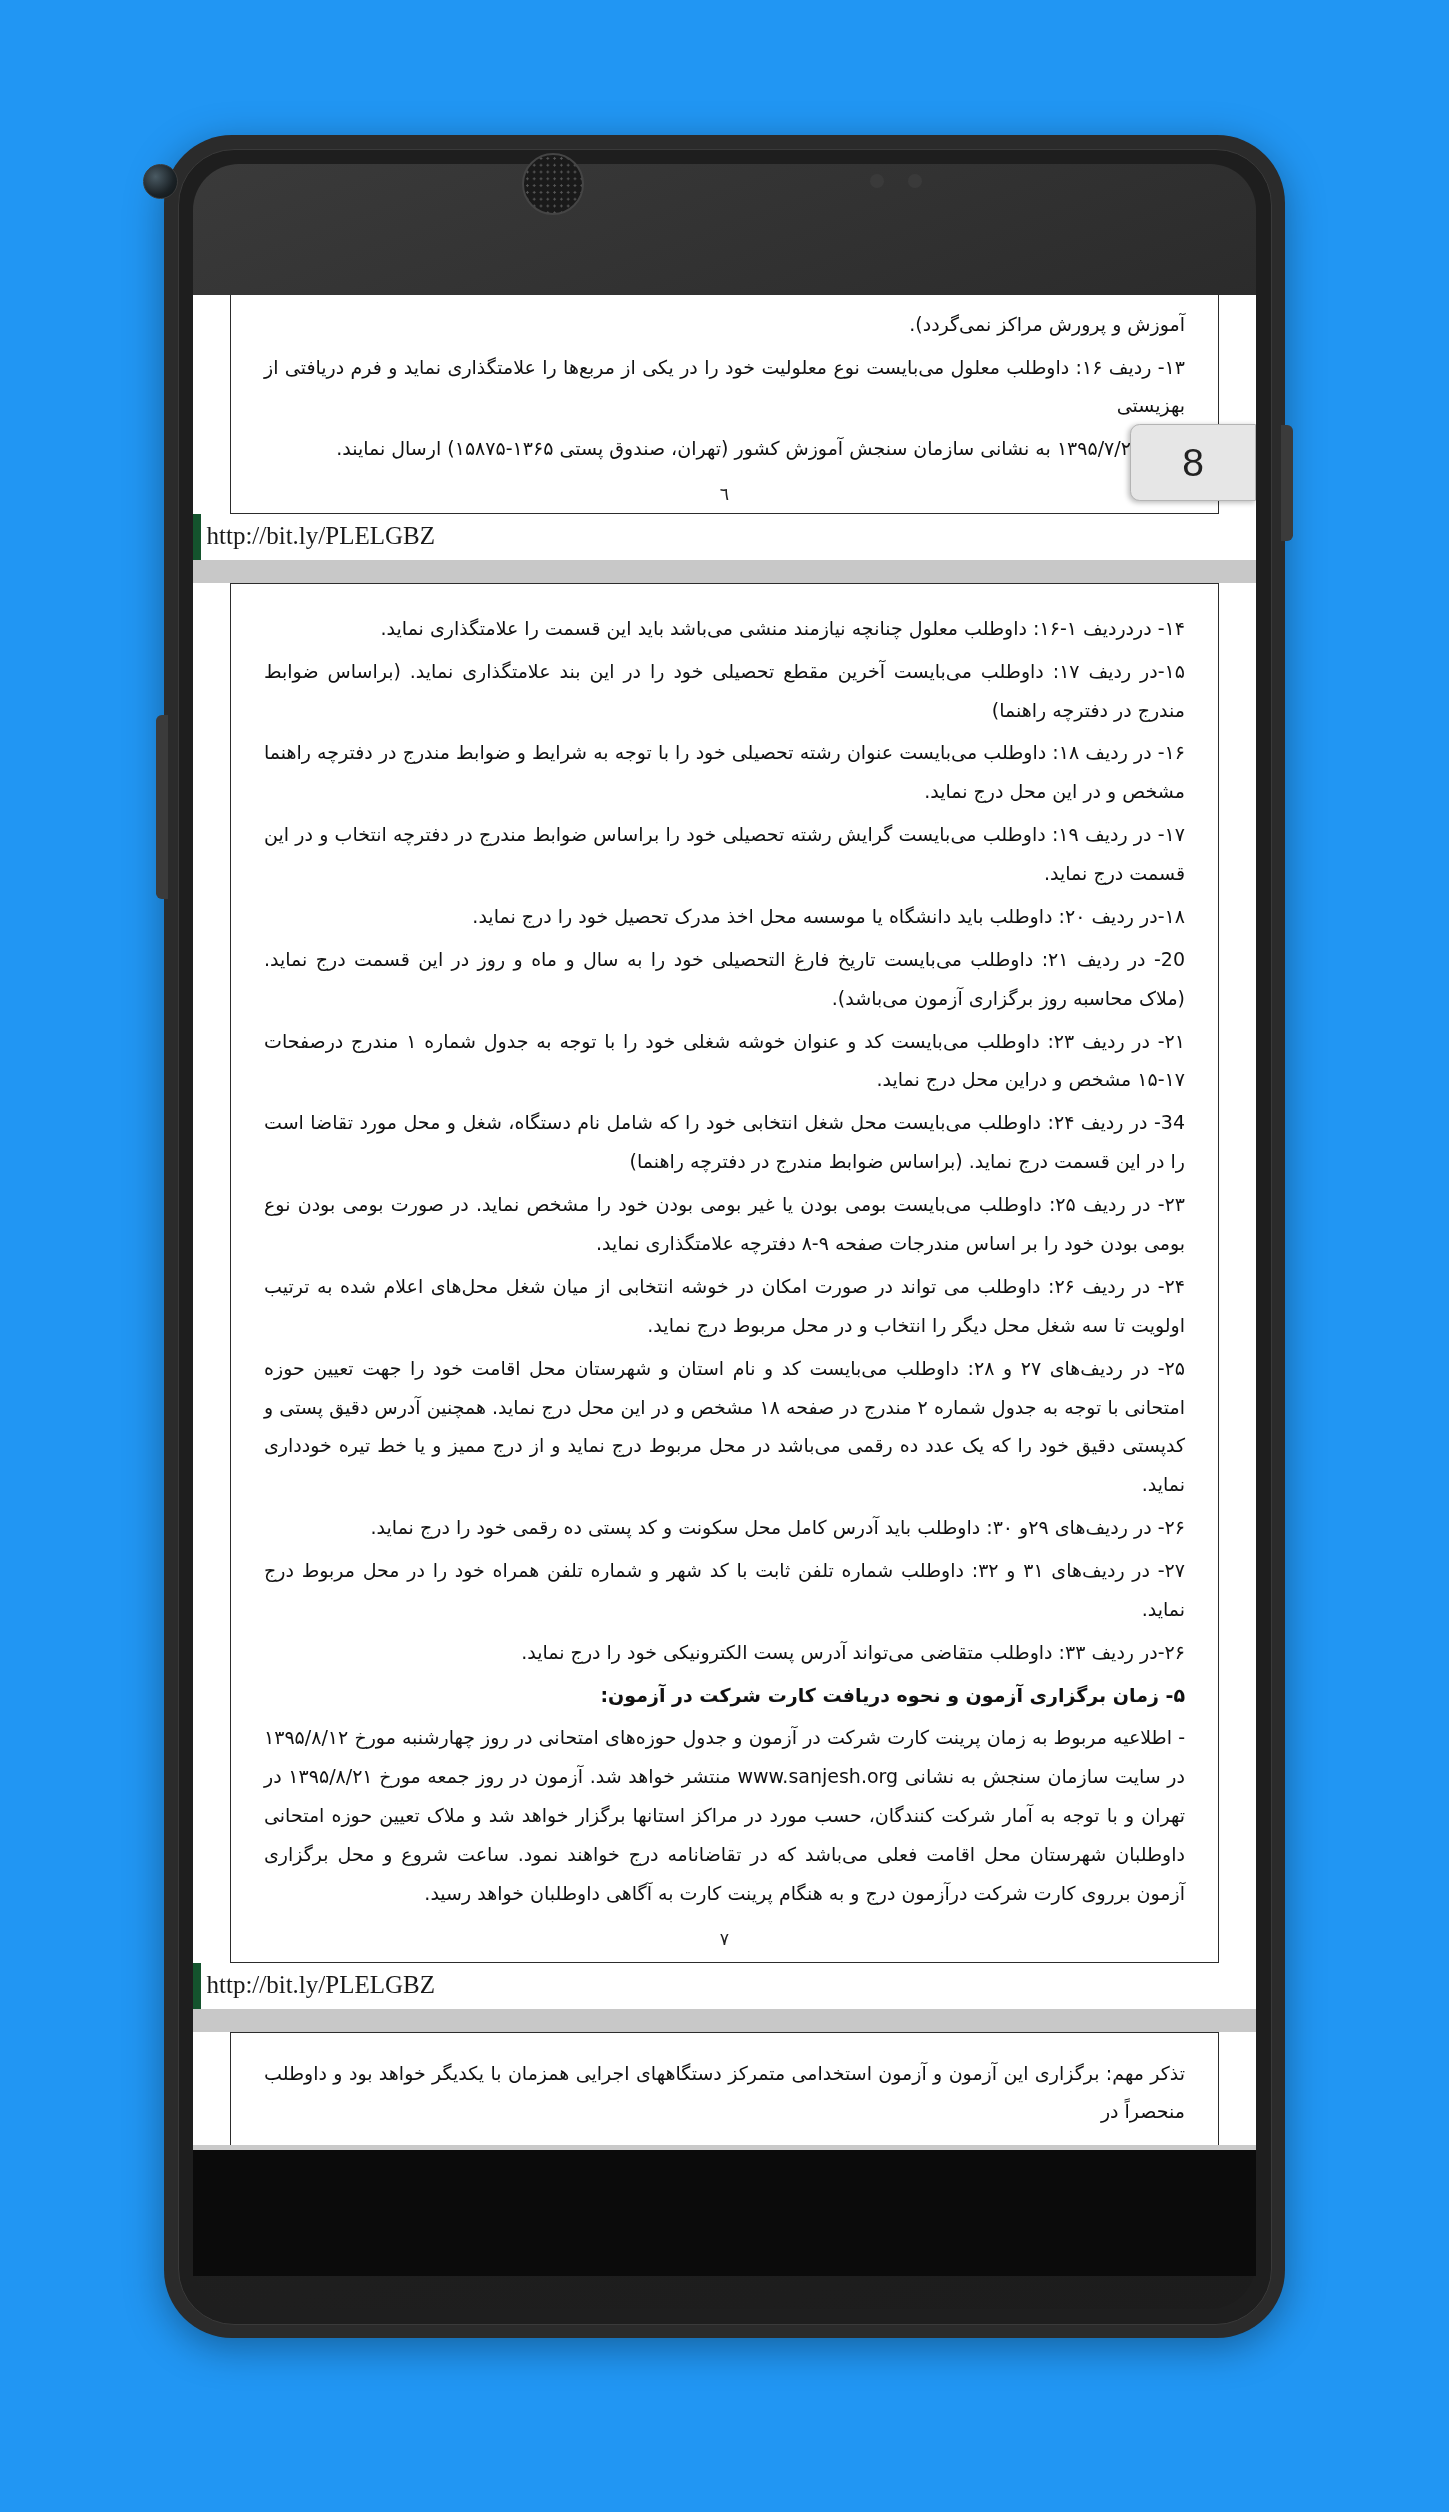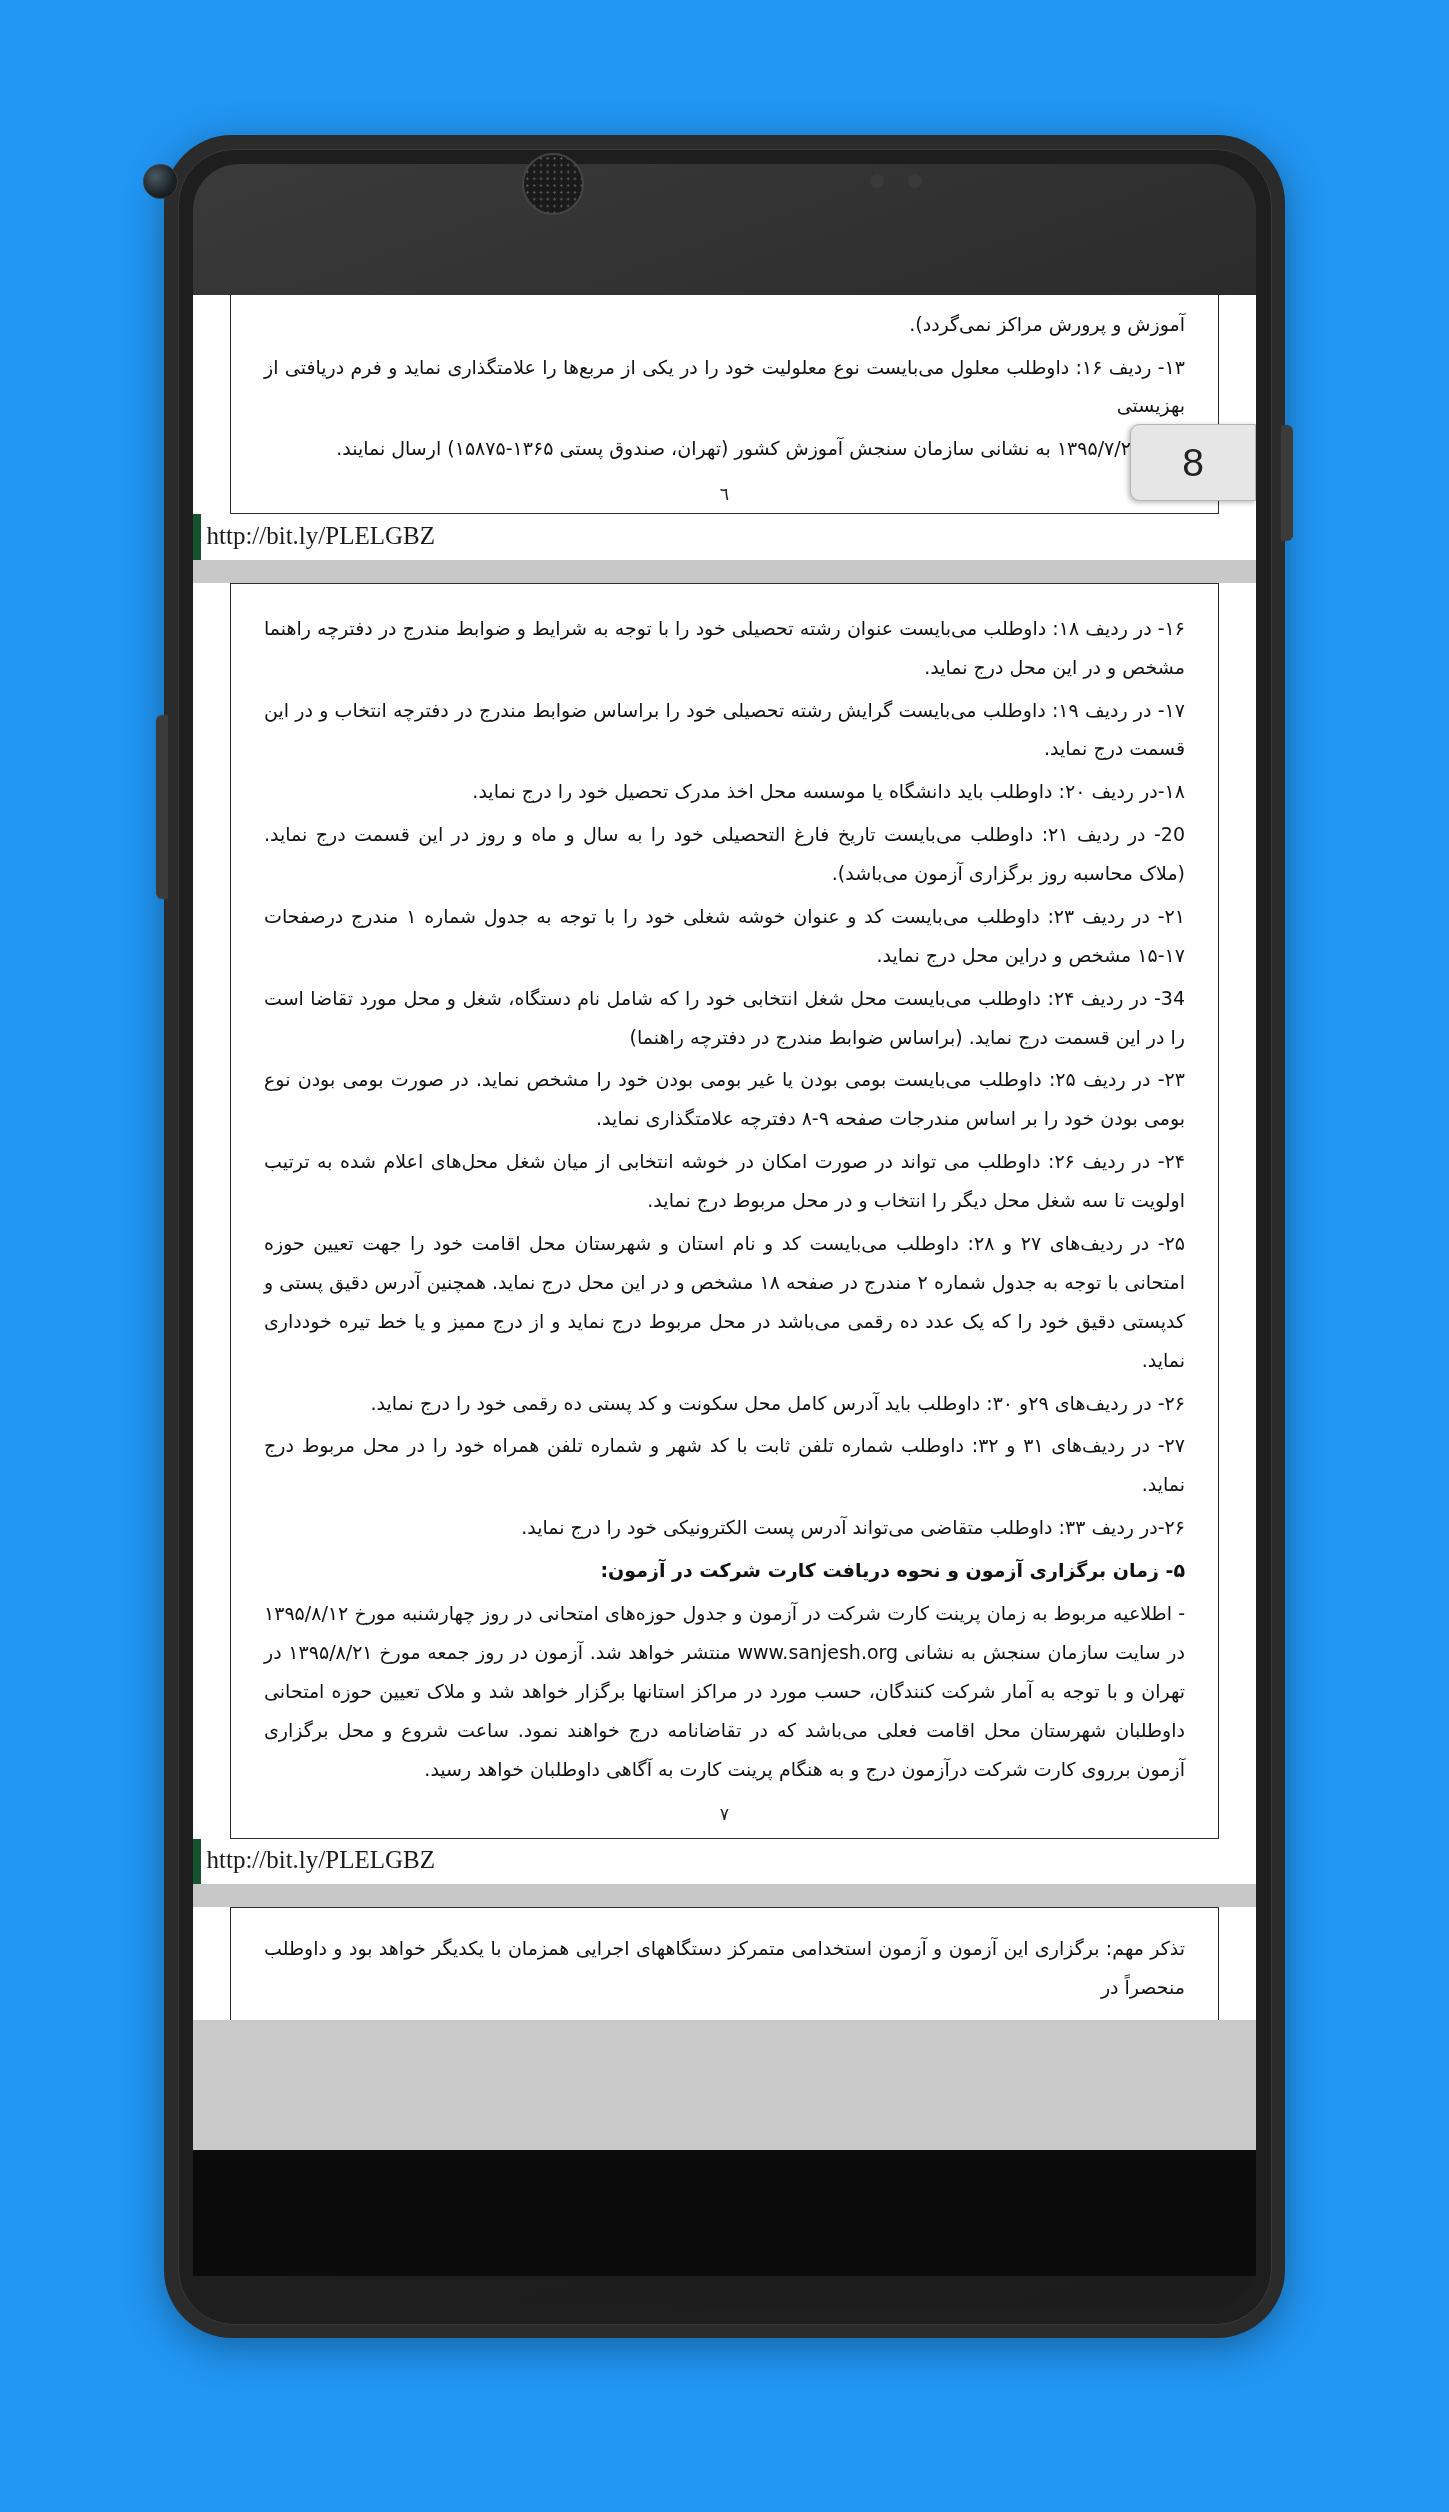--- a/index.html
+++ b/index.html
@@ -251,20 +251,22 @@
     </div>
     <div class="url-strip">
       <div class="url-bar">http://bit.ly/PLELGBZ</div>
     </div>
   </div>
 
   <div class="page-gap"></div>
 
   <div class="doc-page">
     <div class="page-inner">
+      <p class="doc-line">۱۴- دردردیف ۱-۱۶: داوطلب معلول چنانچه نیازمند منشی می‌باشد باید این قسمت را علامتگذاری نماید.</p>
+      <p class="doc-line">۱۵-در ردیف ۱۷: داوطلب می‌بایست آخرین مقطع تحصیلی خود را در این بند علامتگذاری نماید. (براساس ضوابط مندرج در دفترچه راهنما)</p>
       <p class="doc-line">۱۶- در ردیف ۱۸: داوطلب می‌بایست عنوان رشته تحصیلی خود را با توجه به شرایط و ضوابط مندرج در دفترچه راهنما مشخص و در این محل درج نماید.</p>
       <p class="doc-line">۱۷- در ردیف ۱۹: داوطلب می‌بایست گرایش رشته تحصیلی خود را براساس ضوابط مندرج در دفترچه انتخاب و در این قسمت درج نماید.</p>
       <p class="doc-line">۱۸-در ردیف ۲۰: داوطلب باید دانشگاه یا موسسه محل اخذ مدرک تحصیل خود را درج نماید.</p>
       <p class="doc-line">20- در ردیف ۲۱: داوطلب می‌بایست تاریخ فارغ التحصیلی خود را به سال و ماه و روز در این قسمت درج نماید. (ملاک محاسبه روز برگزاری آزمون می‌باشد).</p>
       <p class="doc-line">۲۱- در ردیف ۲۳: داوطلب می‌بایست کد و عنوان خوشه شغلی خود را با توجه به جدول شماره ۱ مندرج درصفحات ۱۷-۱۵ مشخص و دراین محل درج نماید.</p>
       <p class="doc-line">34- در ردیف ۲۴: داوطلب می‌بایست محل شغل انتخابی خود را که شامل نام دستگاه، شغل و محل مورد تقاضا است را در این قسمت درج نماید. (براساس ضوابط مندرج در دفترچه راهنما)</p>
       <p class="doc-line">۲۳- در ردیف ۲۵: داوطلب می‌بایست بومی بودن یا غیر بومی بودن خود را مشخص نماید. در صورت بومی بودن نوع بومی بودن خود را بر اساس مندرجات صفحه ۹-۸ دفترچه علامتگذاری نماید.</p>
       <p class="doc-line">۲۴- در ردیف ۲۶: داوطلب می تواند در صورت امکان در خوشه انتخابی از میان شغل محل‌های اعلام شده به ترتیب اولویت تا سه شغل محل دیگر را انتخاب و در محل مربوط درج نماید.</p>
       <p class="doc-line">۲۵- در ردیف‌های ۲۷ و ۲۸: داوطلب می‌بایست کد و نام استان و شهرستان محل اقامت خود را جهت تعیین حوزه امتحانی با توجه به جدول شماره ۲ مندرج در صفحه ۱۸ مشخص و در این محل درج نماید. همچنین آدرس دقیق پستی و کدپستی دقیق خود را که یک عدد ده رقمی می‌باشد در محل مربوط درج نماید و از درج ممیز و یا خط تیره خودداری نماید.</p>
       <p class="doc-line">۲۶- در ردیف‌های ۲۹و ۳۰: داوطلب باید آدرس کامل محل سکونت و کد پستی ده رقمی  خود را درج نماید.</p>

